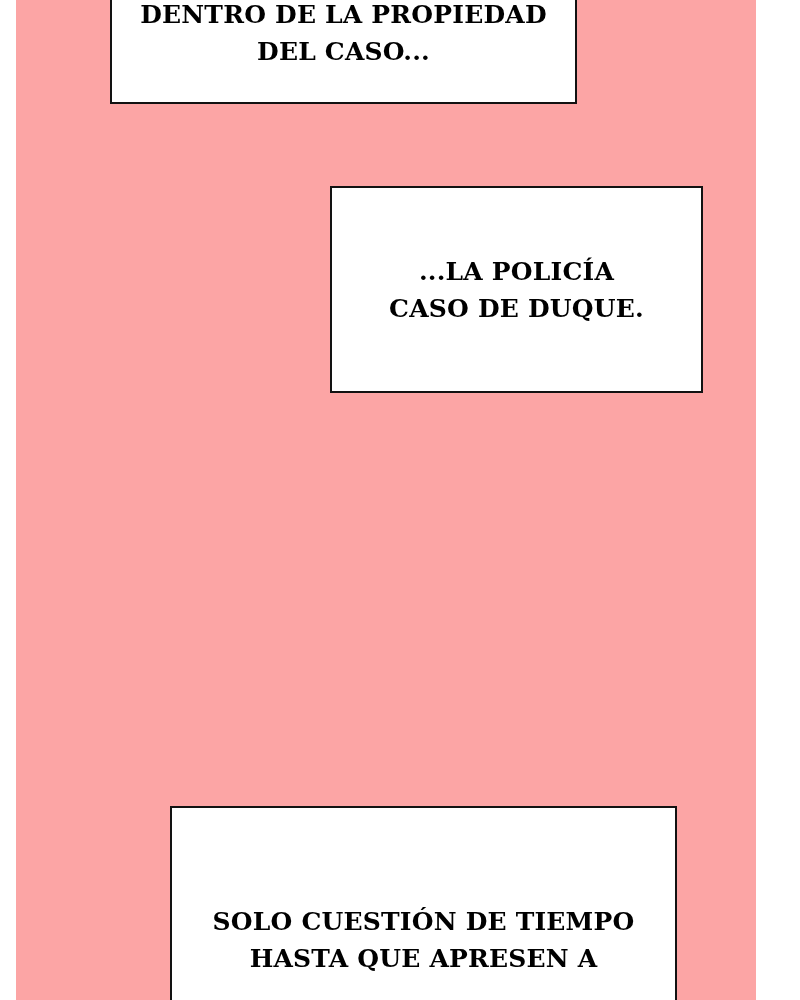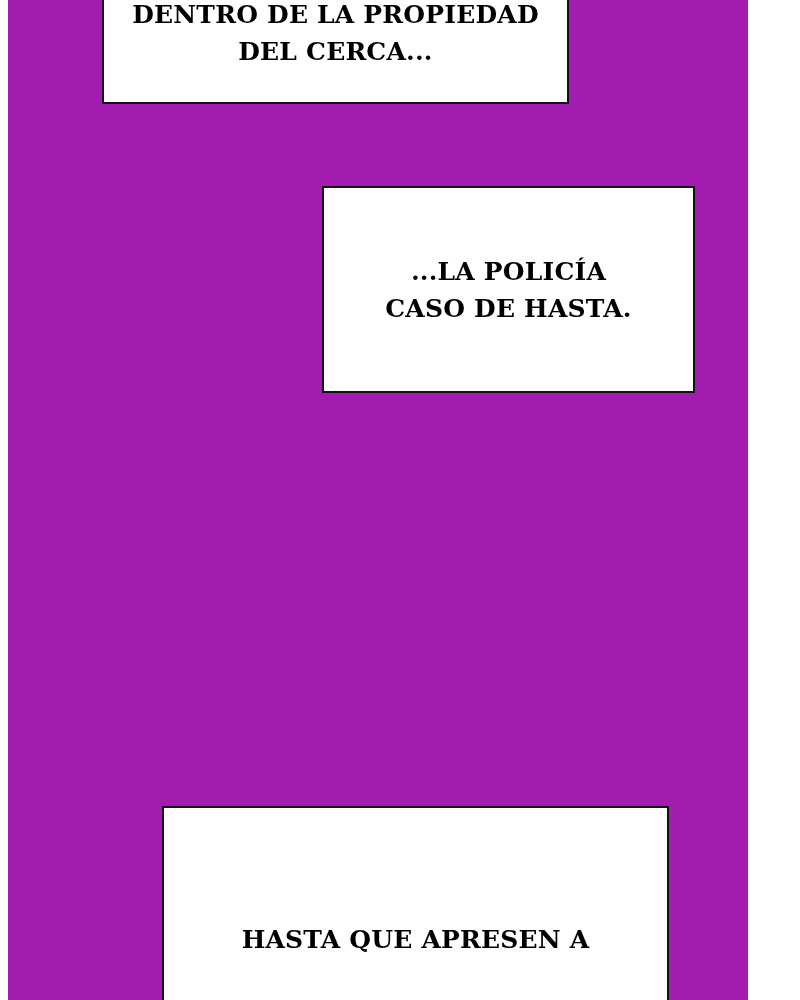--- a/index.html
+++ b/index.html
@@ -10,25 +10,25 @@
   body {
     width: 800px;
     height: 1000px;
     position: relative;
     overflow: hidden;
     font-family: "Liberation Serif", serif;
     color: #000000;
   }
   .page {
     position: absolute;
-    left: 8px;
+    left: 16px;
     top: 0;
     width: 740px;
     height: 1000px;
-    background: #a21caf;
+    background: #fca5a5;
   }
   .bubble {
     position: absolute;
     box-sizing: border-box;
     background: #ffffff;
     border: 2px solid #121212;
     display: flex;
     align-items: center;
     justify-content: center;
     text-align: center;
@@ -84,30 +84,31 @@
   }
 </style>
 </head>
 <body>
 
 <div class="page">
 
   <div class="bubble" id="bubble-1">
     <div class="lines">
       <span class="line">DENTRO DE LA PROPIEDAD</span>
-      <span class="line">DEL CERCA...</span>
+      <span class="line">DEL CASO...</span>
     </div>
   </div>
 
   <div class="bubble" id="bubble-2">
     <div class="lines">
       <span class="line">...LA POLICÍA</span>
-      <span class="line">CASO DE HASTA.</span>
+      <span class="line">CASO DE DUQUE.</span>
     </div>
   </div>
 
   <div class="bubble" id="bubble-3">
     <div class="lines">
+      <span class="line">SOLO CUESTIÓN DE TIEMPO</span>
       <span class="line">HASTA QUE APRESEN A</span>
     </div>
   </div>
 
 </div>
 
 </body></html>

